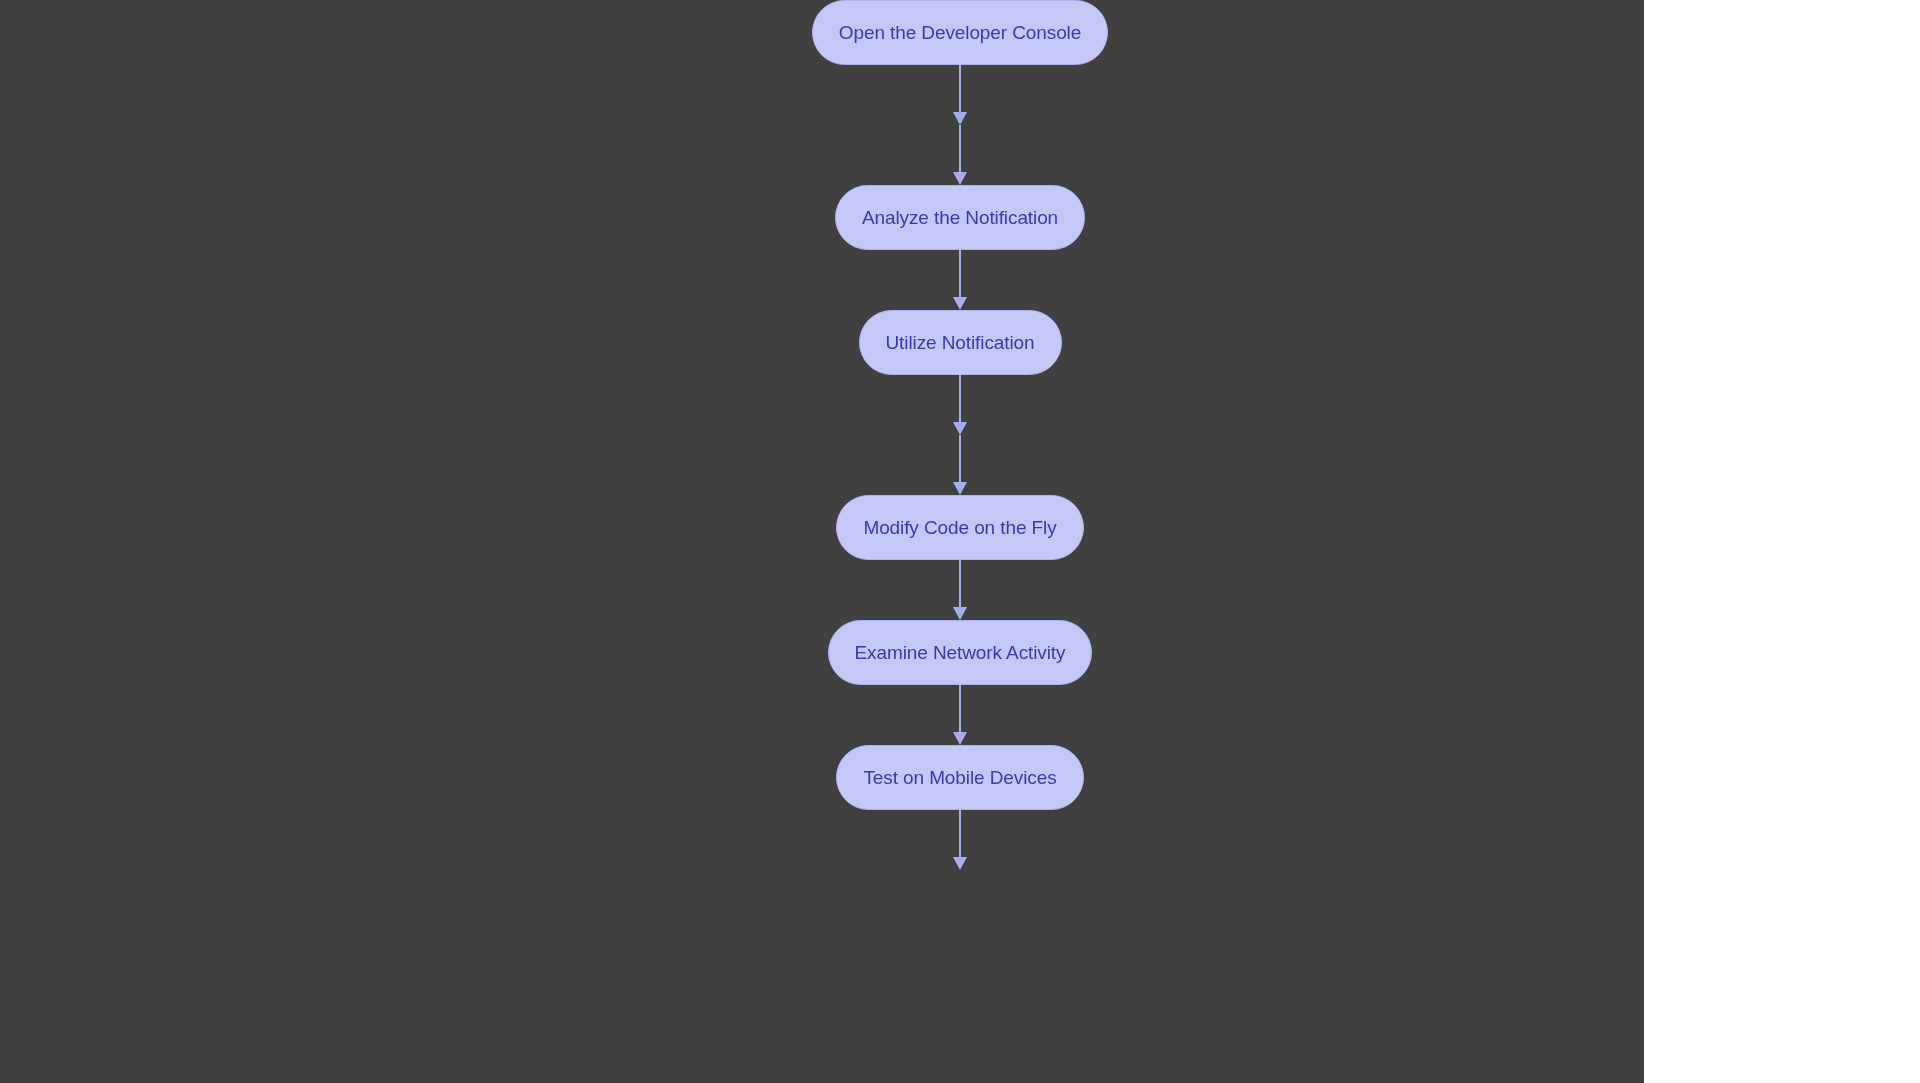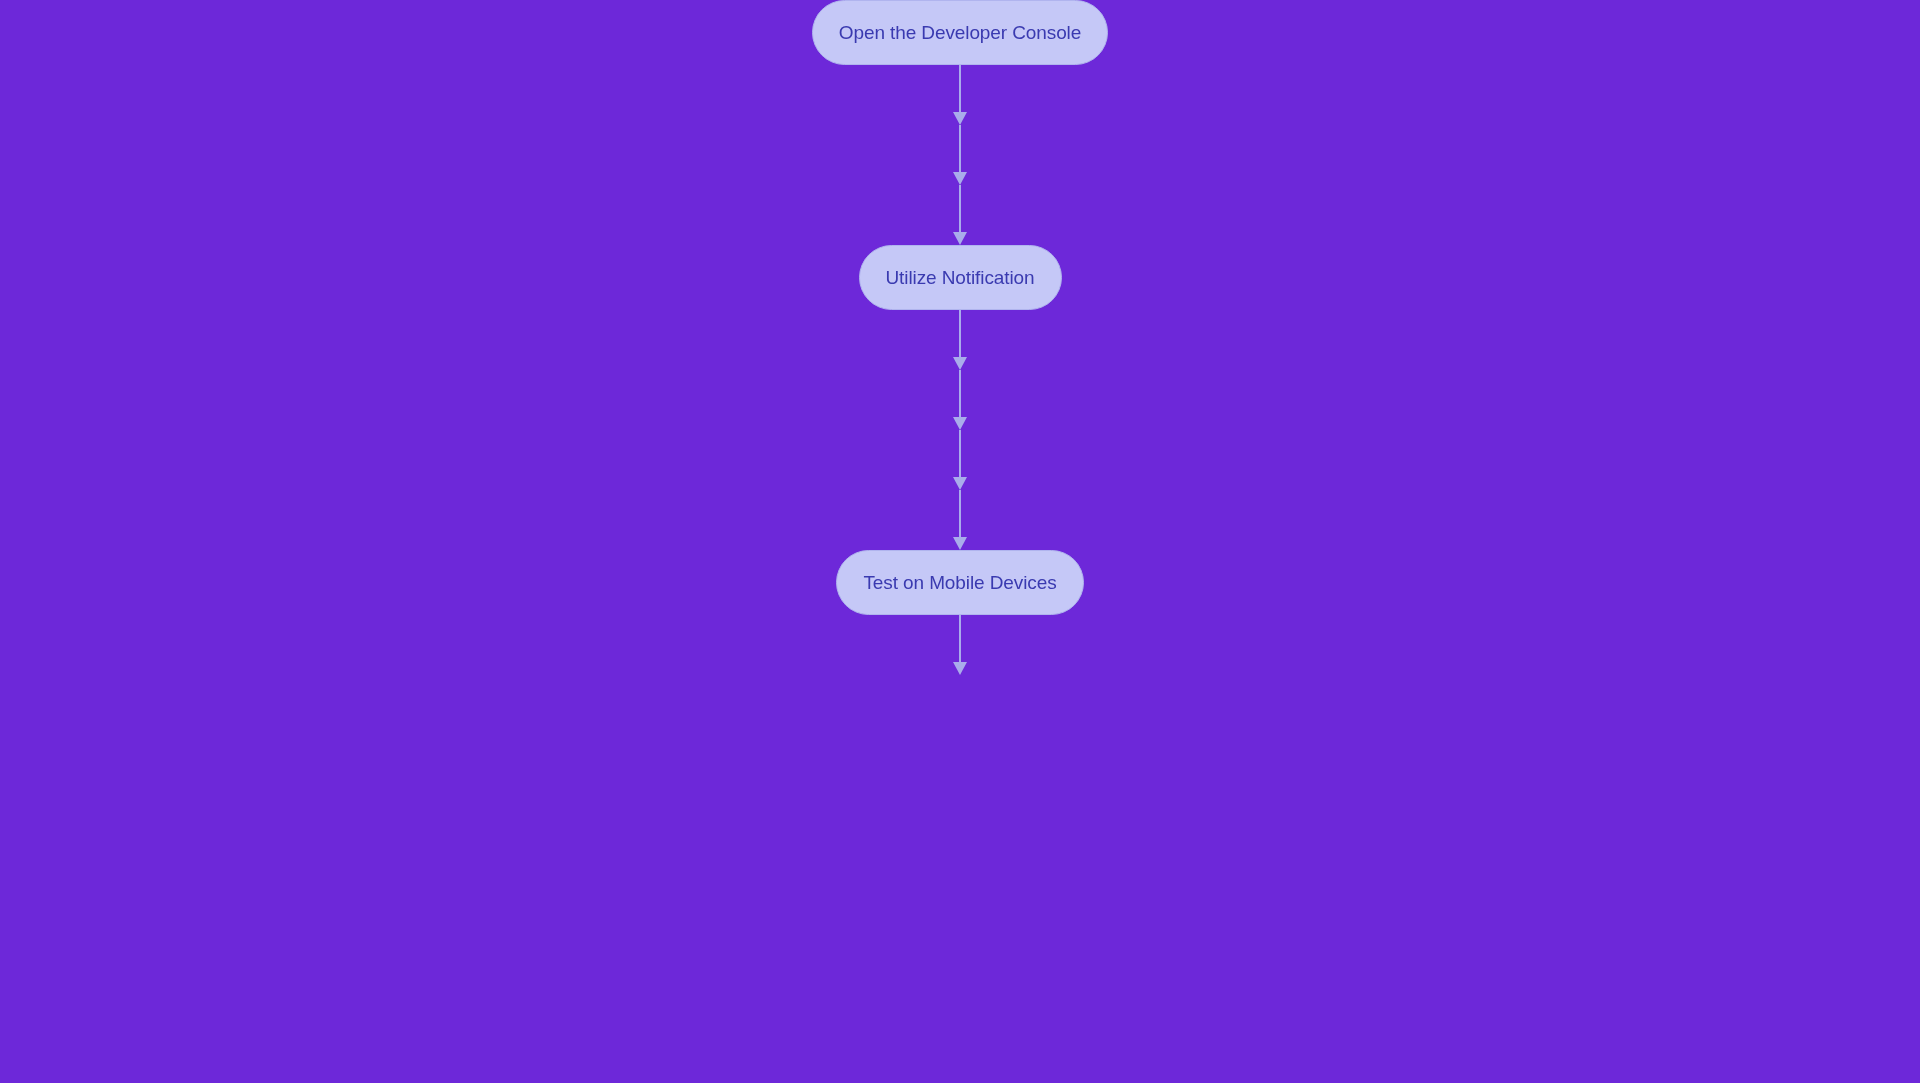--- a/index.html
+++ b/index.html
@@ -9,23 +9,23 @@
   }
   body {
     width: 1920px;
     height: 1083px;
     font-family: "Liberation Sans", sans-serif;
     overflow: hidden;
   }
 
   #flowchart-canvas {
     position: relative;
-    width: 1920px;
+    width: 1644px;
     height: 1083px;
-    background: #6d28d9;
+    background: #404040;
   }
 
   .flow-column {
     position: absolute;
     left: 0;
     top: 0;
     width: 1920px;
     height: 1083px;
     display: flex;
     flex-direction: column;
@@ -98,20 +98,23 @@
       <div class="conn-line"></div>
       <div class="conn-arrowhead"></div>
     </div>
 
 
     <div class="flow-connector">
       <div class="conn-line"></div>
       <div class="conn-arrowhead"></div>
     </div>
 
+    <div class="flow-node">
+      <span class="flow-node-label">Analyze the Notification</span>
+    </div>
 
     <div class="flow-connector">
       <div class="conn-line"></div>
       <div class="conn-arrowhead"></div>
     </div>
 
     <div class="flow-node">
       <span class="flow-node-label">Utilize Notification</span>
     </div>
 
@@ -119,26 +122,32 @@
       <div class="conn-line"></div>
       <div class="conn-arrowhead"></div>
     </div>
 
 
     <div class="flow-connector">
       <div class="conn-line"></div>
       <div class="conn-arrowhead"></div>
     </div>
 
+    <div class="flow-node">
+      <span class="flow-node-label">Modify Code on the Fly</span>
+    </div>
 
     <div class="flow-connector">
       <div class="conn-line"></div>
       <div class="conn-arrowhead"></div>
     </div>
 
+    <div class="flow-node">
+      <span class="flow-node-label">Examine Network Activity</span>
+    </div>
 
     <div class="flow-connector">
       <div class="conn-line"></div>
       <div class="conn-arrowhead"></div>
     </div>
 
     <div class="flow-node">
       <span class="flow-node-label">Test on Mobile Devices</span>
     </div>
 

